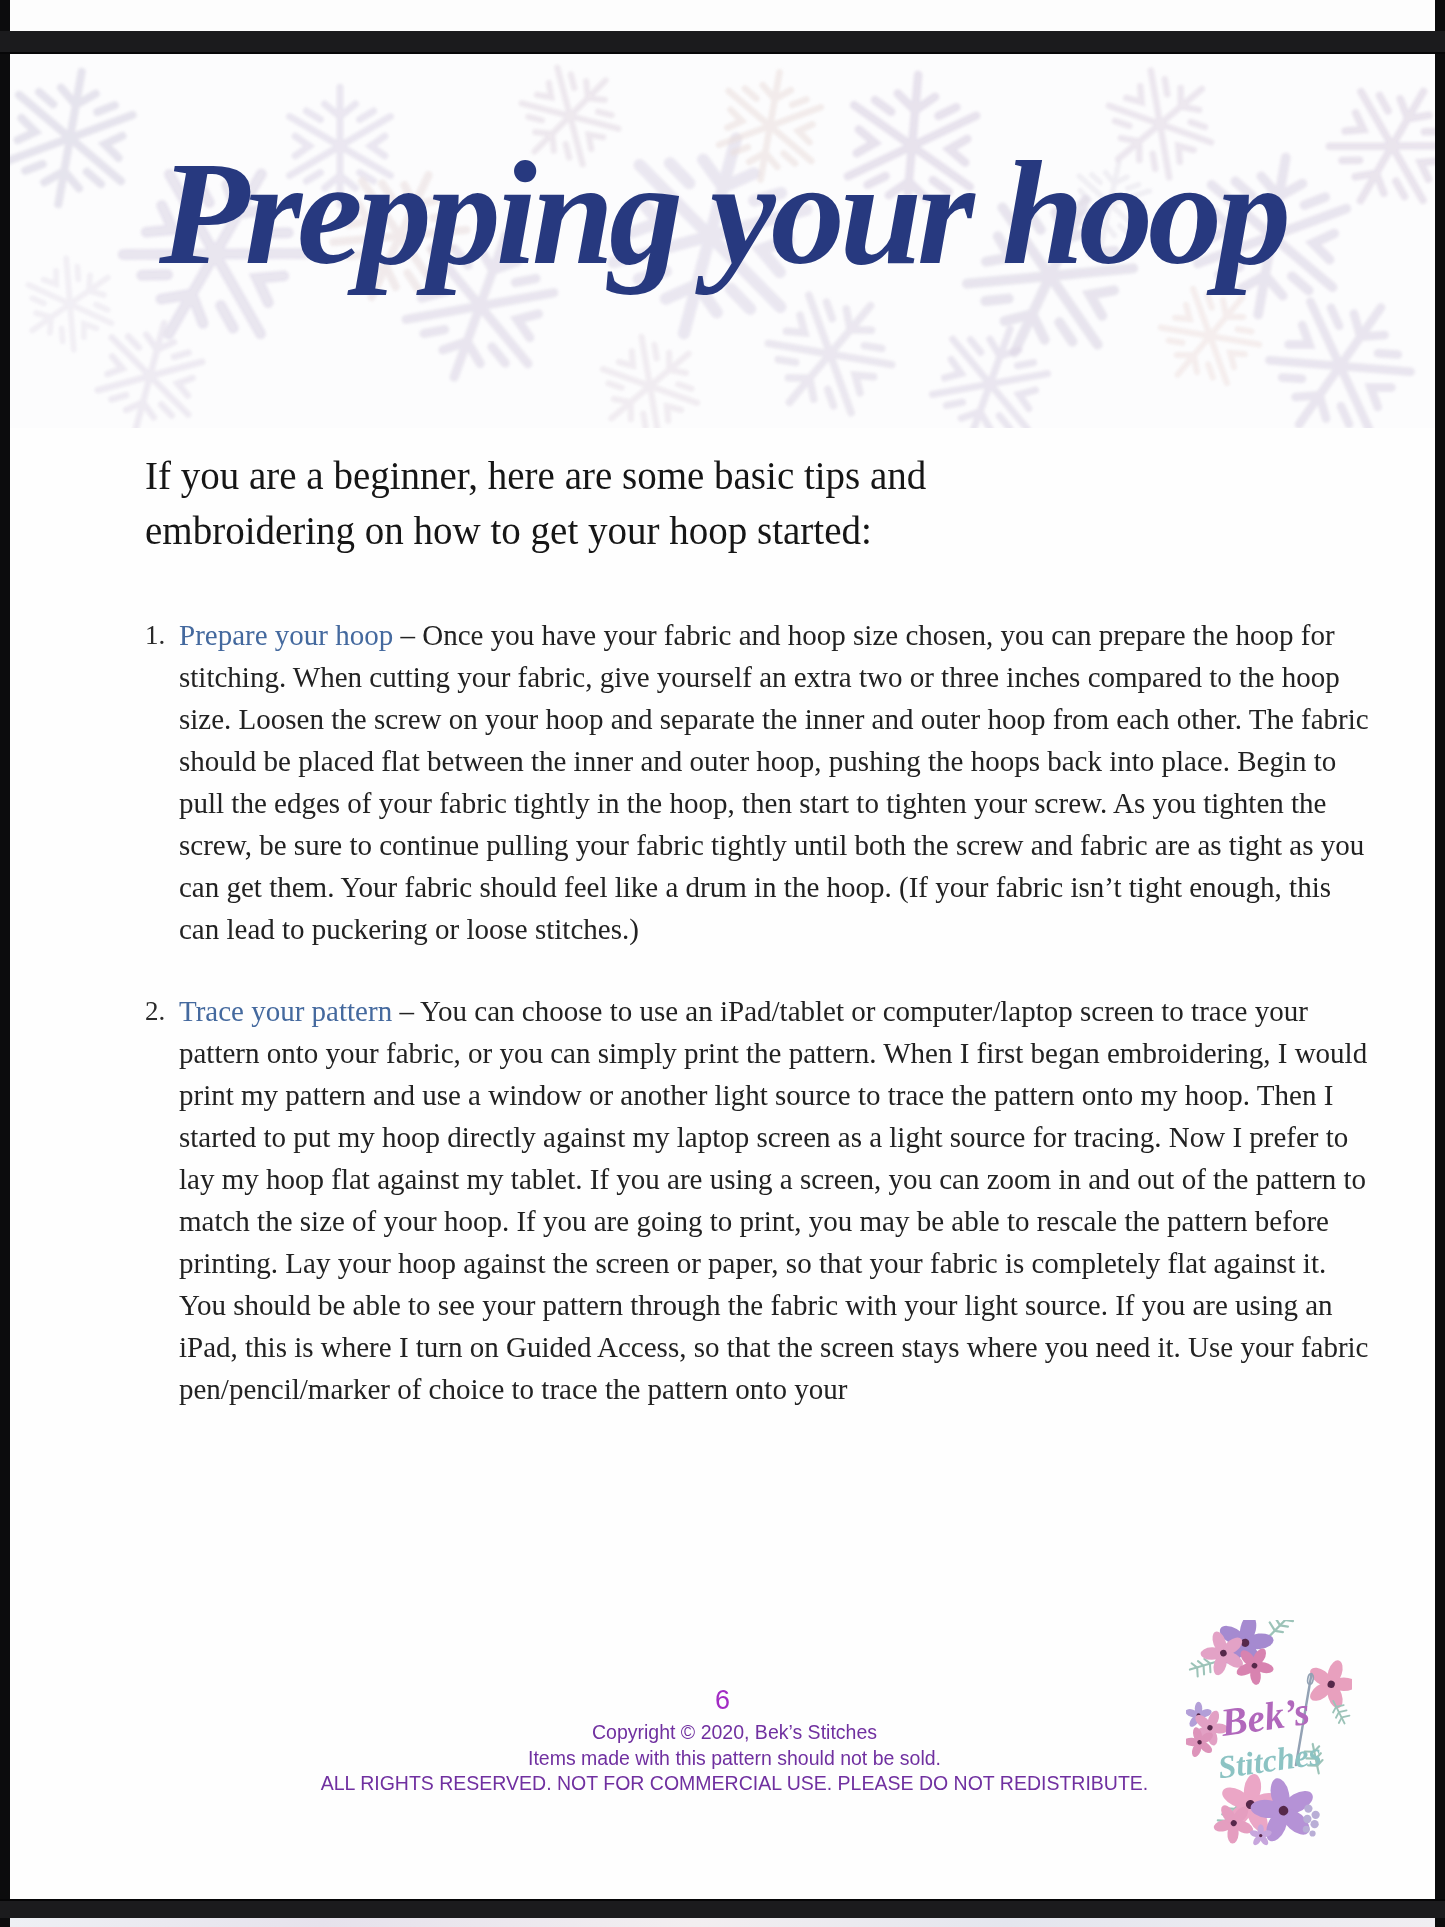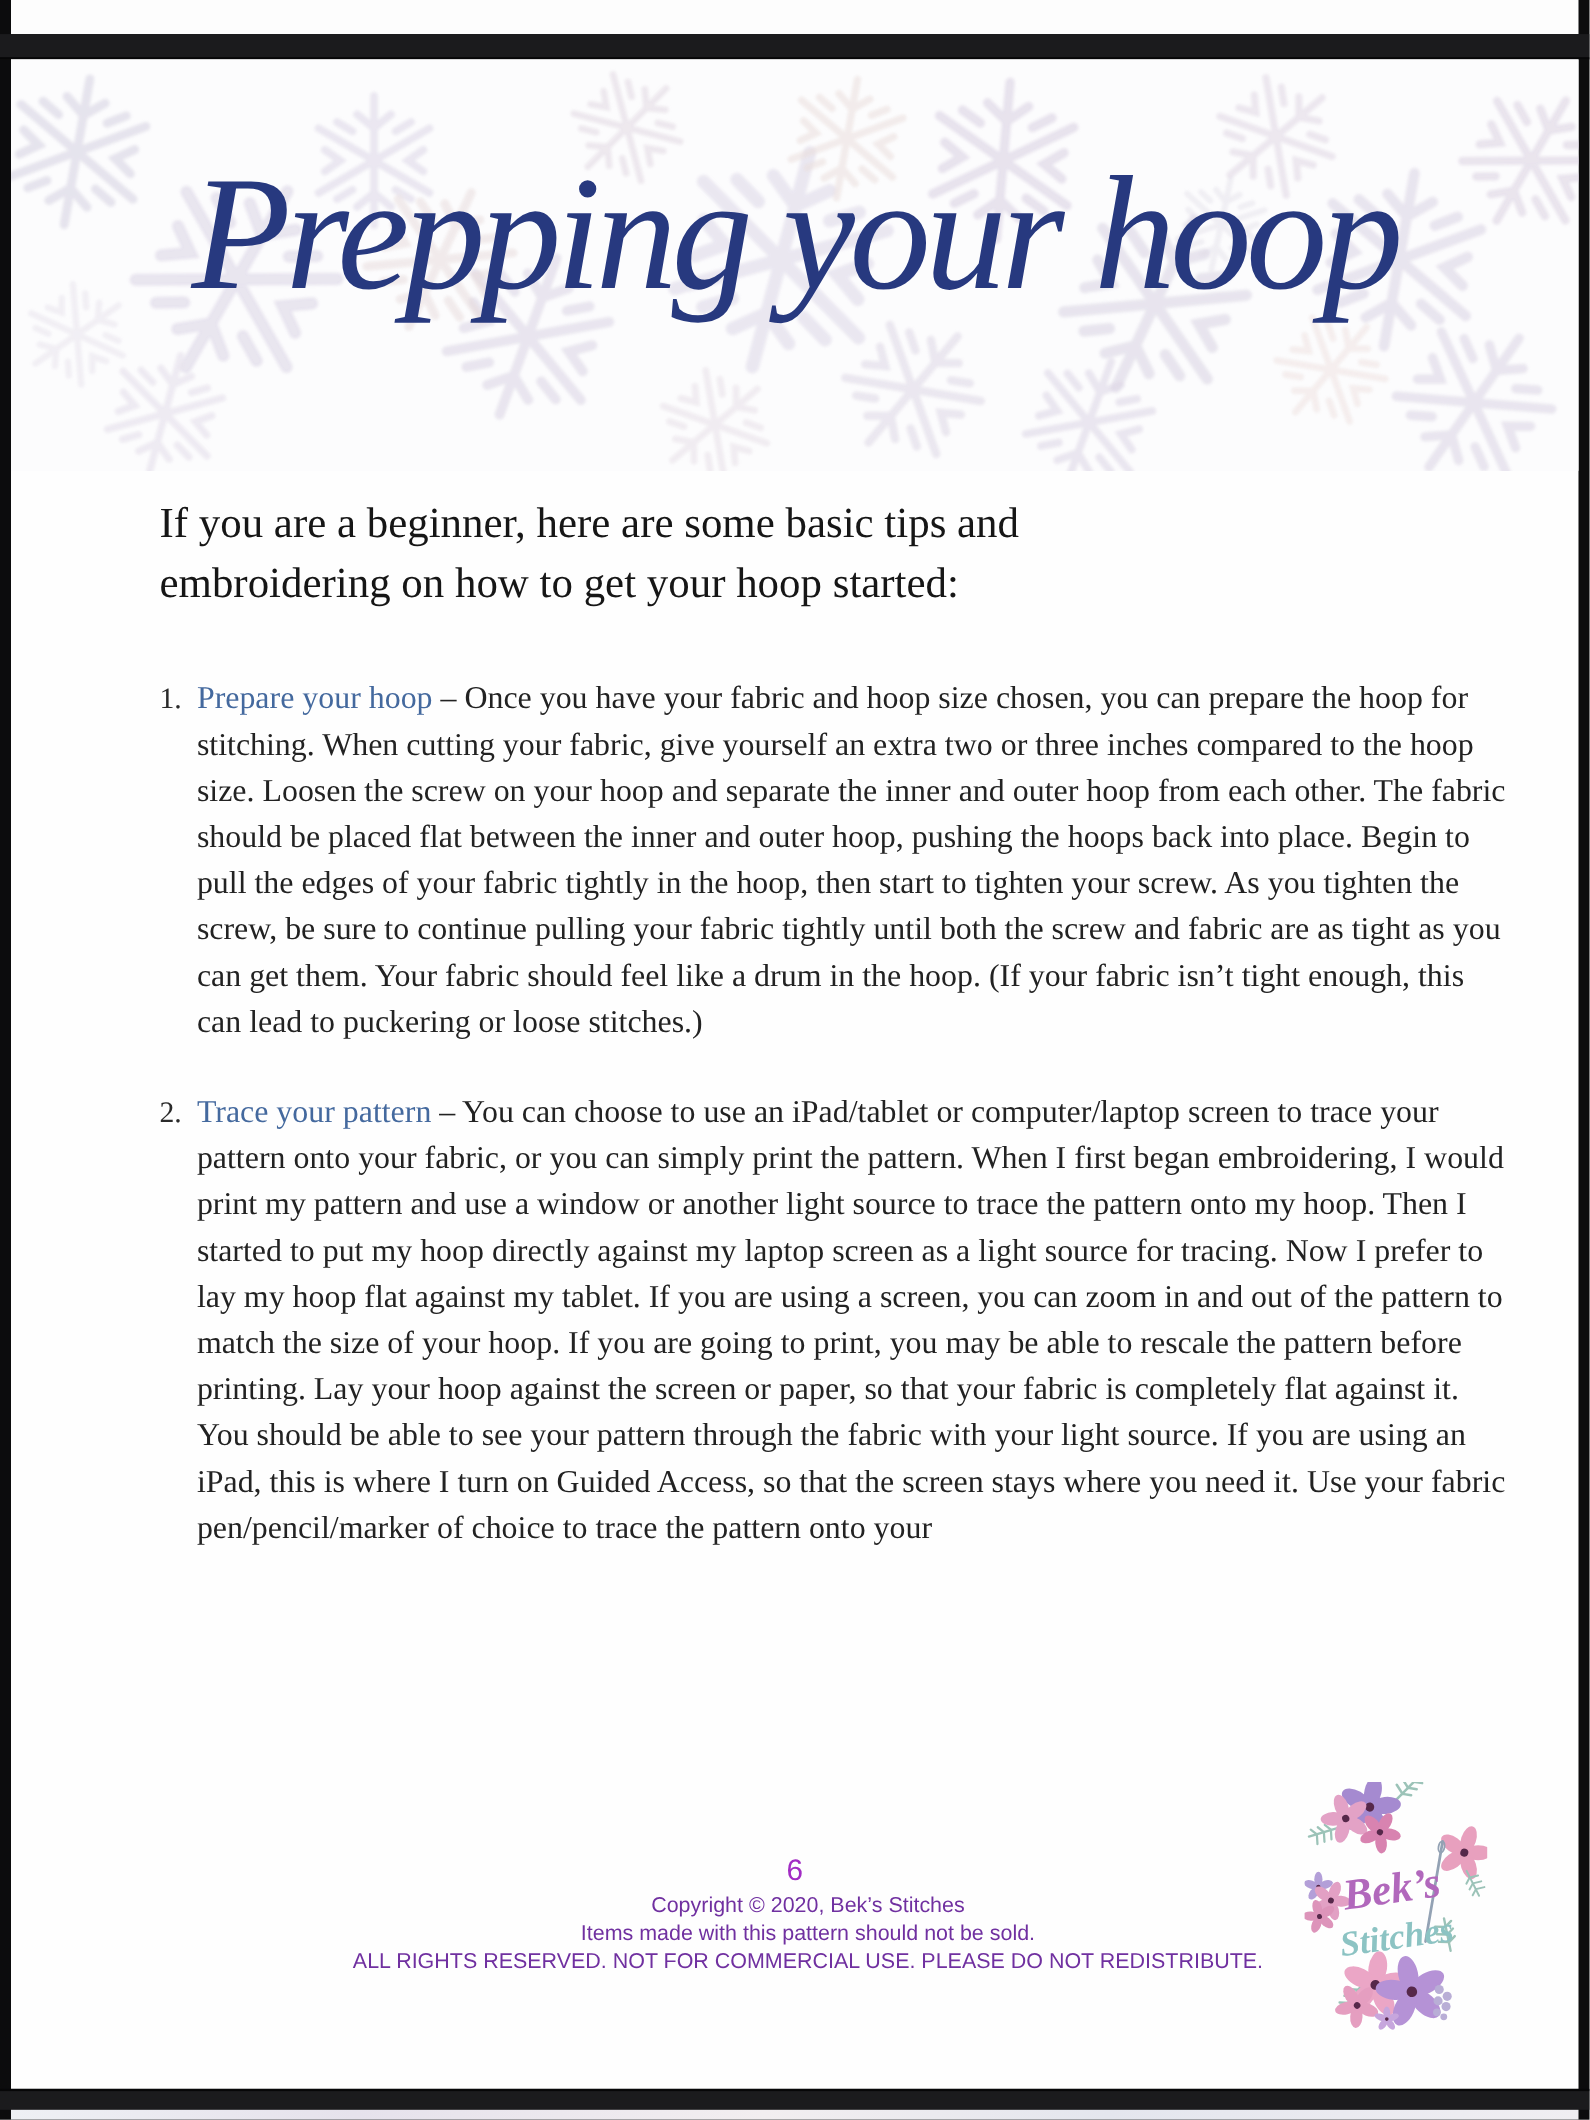--- a/index.html
+++ b/index.html
@@ -40,21 +40,21 @@
   }
   .header-banner{
     position:relative;width:100%;height:374px;overflow:hidden;
     background:#fcfcfd;
   }
   .header-banner svg.snow{position:absolute;inset:0;width:100%;height:100%;}
   .page-title{
     position:absolute;left:0;right:0;top:44px;
     text-align:center;
     font-family:"Liberation Serif", serif;
-    font-style:italic;font-weight:normal;
+    font-style:italic;font-weight:bold;
     font-size:148px;line-height:230px;
     letter-spacing:-5px;
     color:var(--title-navy,#27397f);
   }
   .content{
     padding:20px 63px 0 135px;
     color:var(--body-text,#222);
   }
   .intro{
     font-size:39px;line-height:55px;color:#161616;

